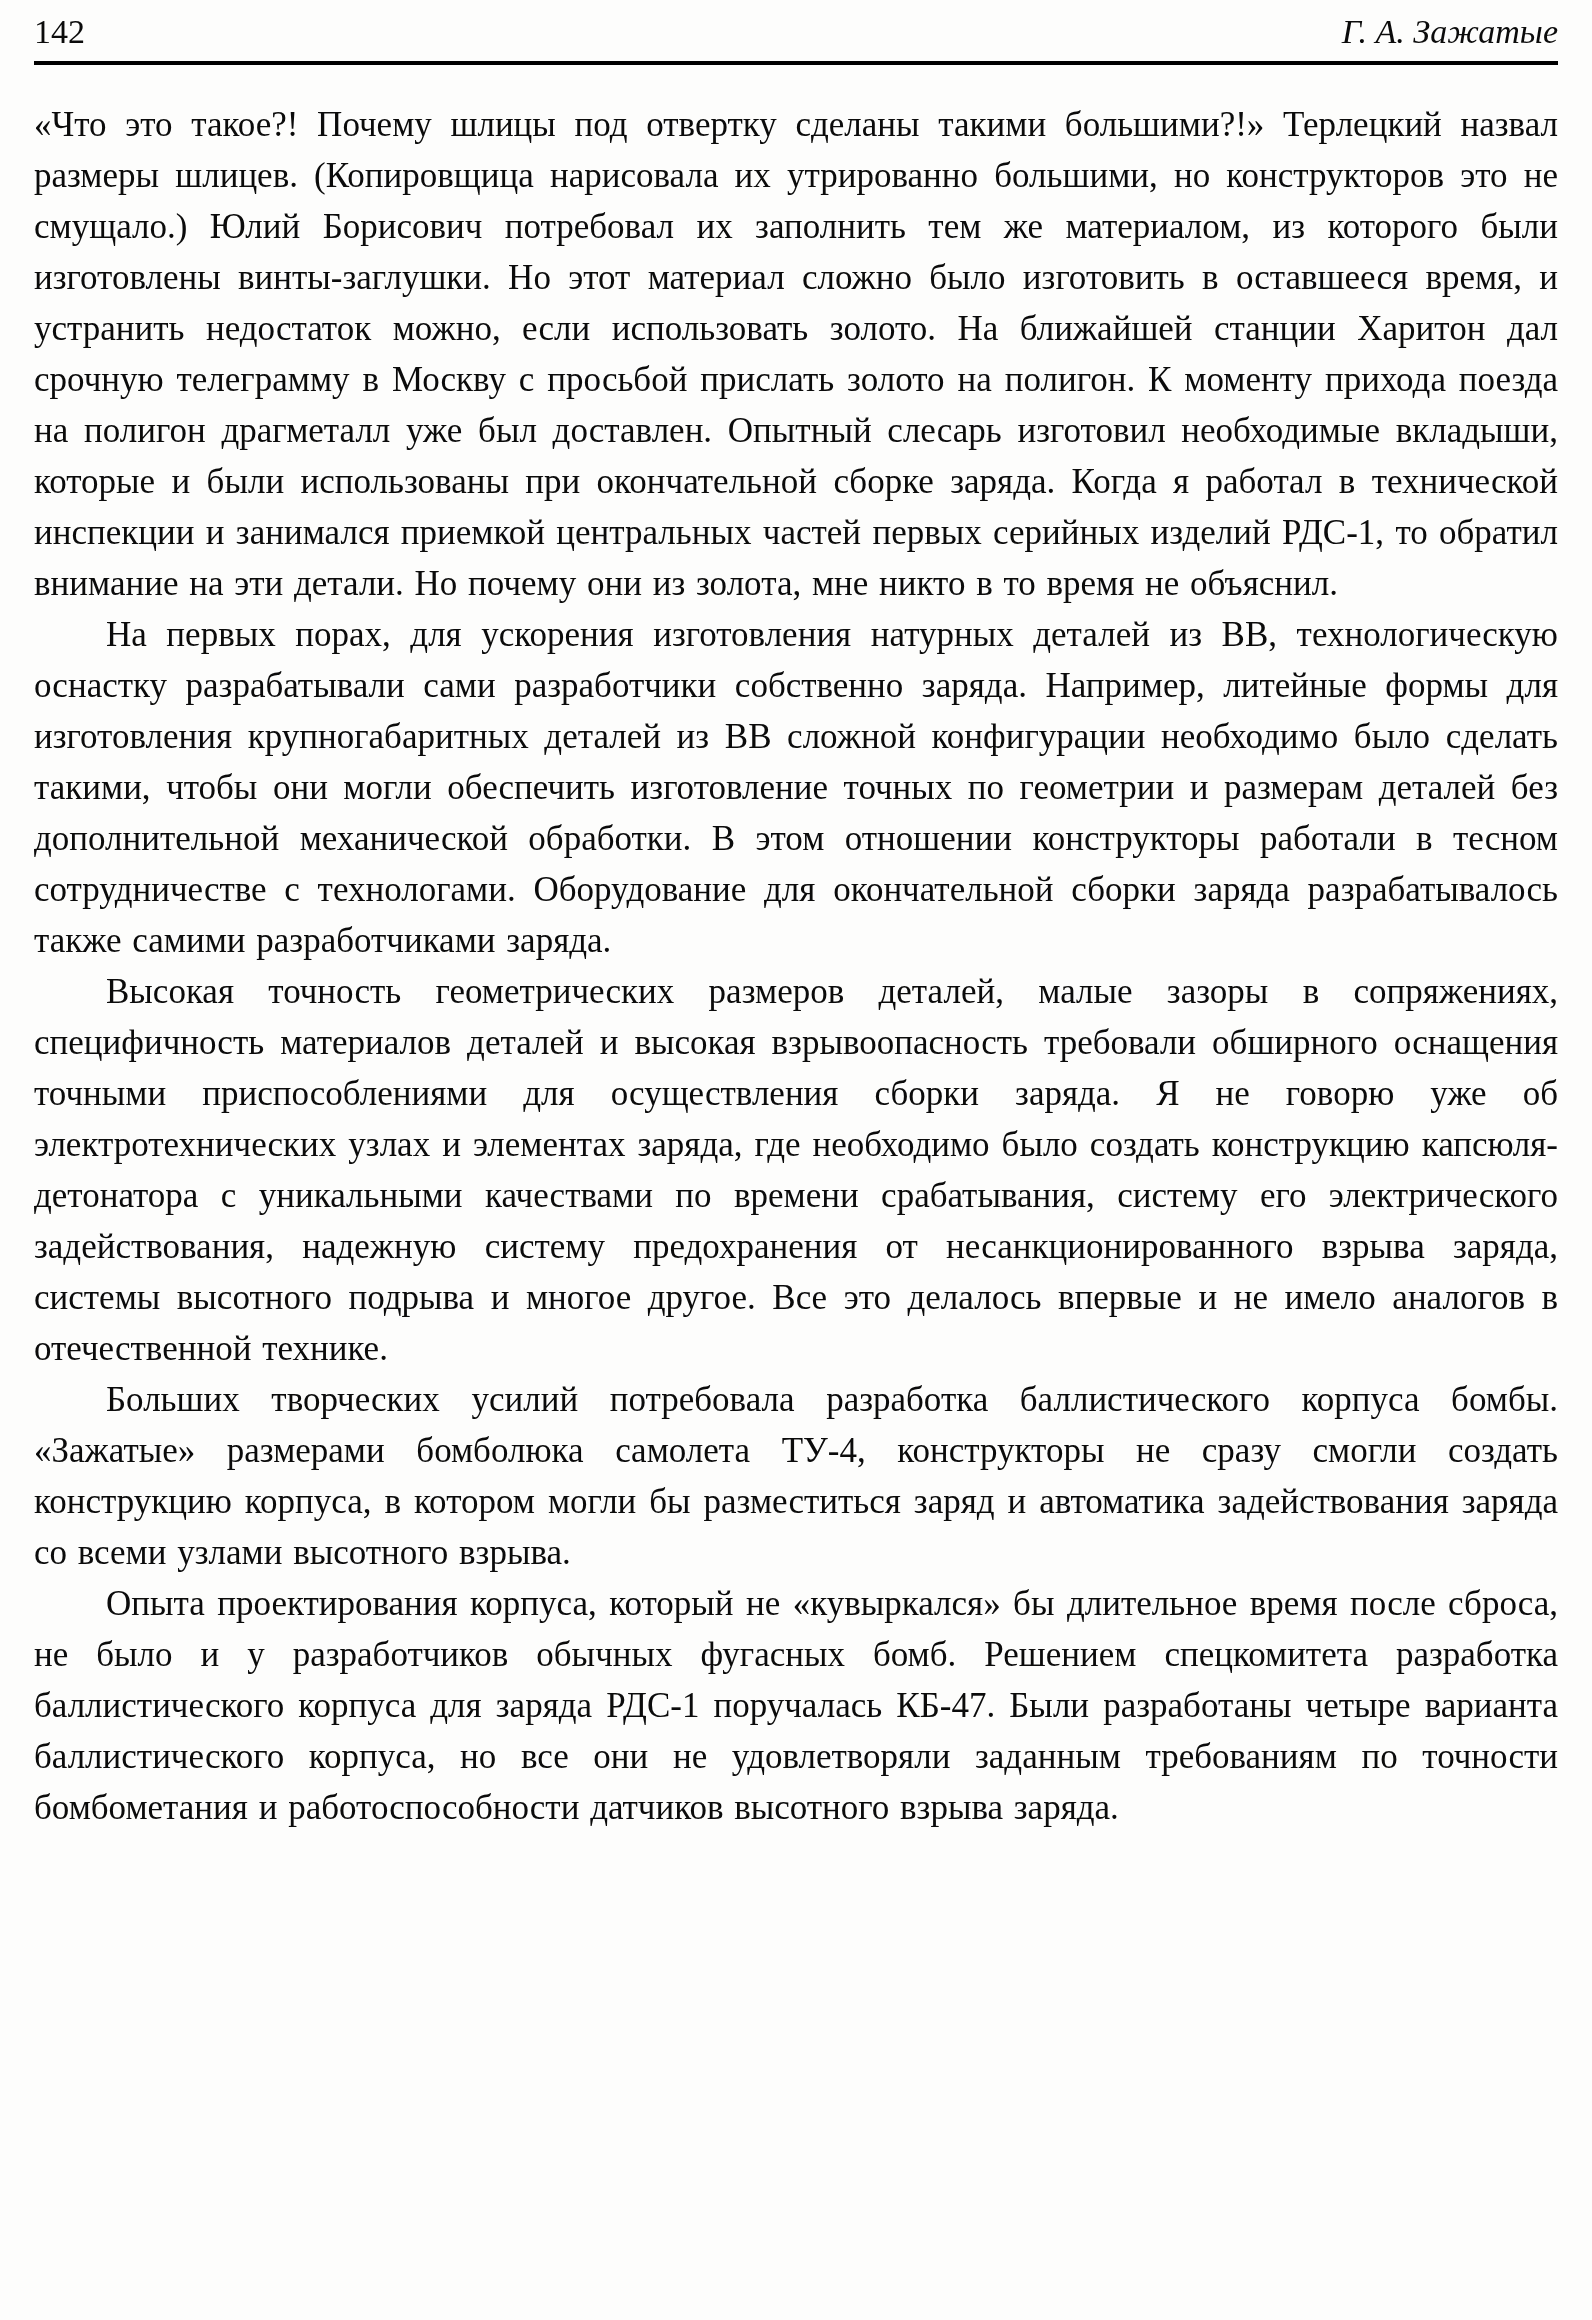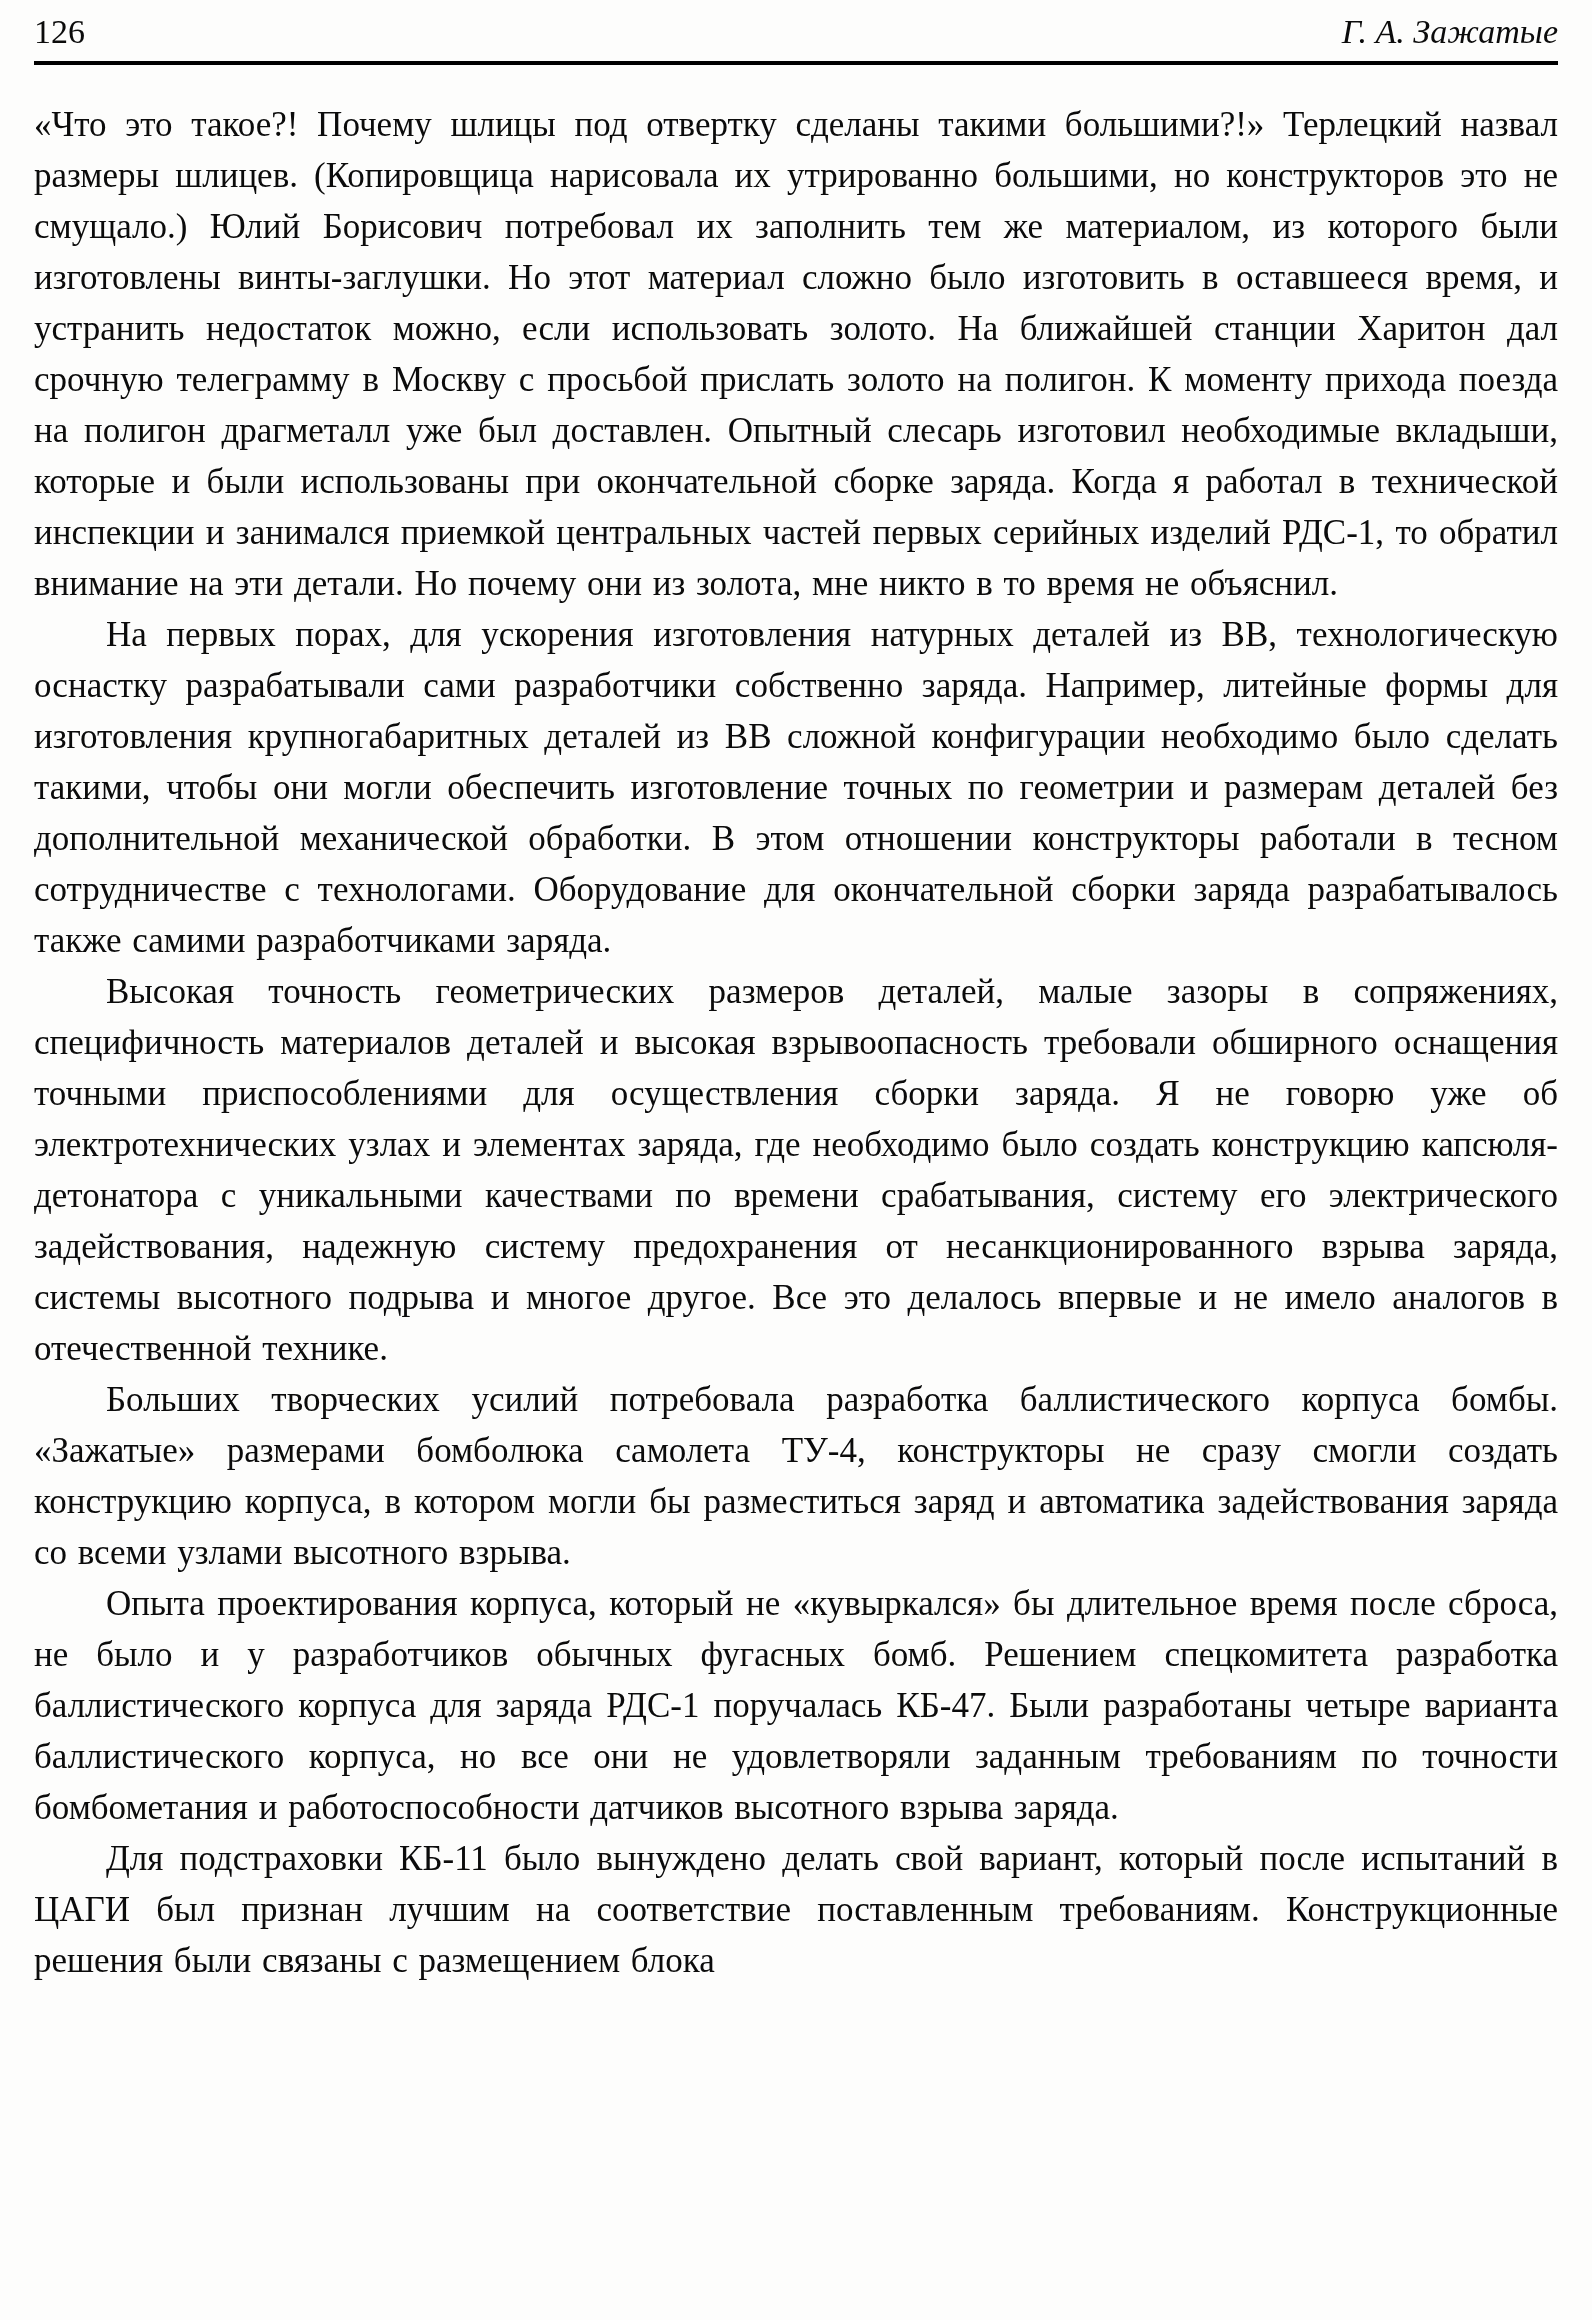--- a/index.html
+++ b/index.html
@@ -55,29 +55,28 @@
     text-indent: 0;
     margin-top: 8px;
   }
 </style>
 </head>
 <body>
 
 <div class="page">
 
   <div class="page-header">
-    <span class="page-number">126</span>
+    <span class="page-number">142</span>
     <span class="running-author">Г. А. Зажатые</span>
   </div>
 
   <hr class="header-rule">
 
   <div class="body-text">
     <p class="no-indent">«Что это такое?! Почему шлицы под отвертку сделаны такими большими?!» Терлецкий назвал размеры шлицев. (Копировщица нарисовала их утрированно большими, но конструкторов это не смущало.) Юлий Борисович потребовал их заполнить тем же материалом, из которого были изготовлены винты-заглушки. Но этот материал сложно было изготовить в оставшееся время, и устранить недостаток можно, если использовать золото. На ближайшей станции Харитон дал срочную телеграмму в Москву с просьбой прислать золото на полигон. К моменту прихода поезда на полигон драгметалл уже был доставлен. Опытный слесарь изготовил необходимые вкладыши, которые и были использованы при окончательной сборке заряда. Когда я работал в технической инспекции и занимался приемкой центральных частей первых серийных изделий РДС-1, то обратил внимание на эти детали. Но почему они из золота, мне никто в то время не объяснил.</p>
     <p>На первых порах, для ускорения изготовления натурных деталей из ВВ, технологическую оснастку разрабатывали сами разработчики собственно заряда. Например, литейные формы для изготовления крупногабаритных деталей из ВВ сложной конфигурации необходимо было сделать такими, чтобы они могли обеспечить изготовление точных по геометрии и размерам деталей без дополнительной механической обработки. В этом отношении конструкторы работали в тесном сотрудничестве с технологами. Оборудование для окончательной сборки заряда разрабатывалось также самими разработчиками заряда.</p>
     <p>Высокая точность геометрических размеров деталей, малые зазоры в сопряжениях, специфичность материалов деталей и высокая взрывоопасность требовали обширного оснащения точными приспособлениями для осуществления сборки заряда. Я не говорю уже об электротехнических узлах и элементах заряда, где необходимо было создать конструкцию капсюля-детонатора с уникальными качествами по времени срабатывания, систему его электрического задействования, надежную систему предохранения от несанкционированного взрыва заряда, системы высотного подрыва и многое другое. Все это делалось впервые и не имело аналогов в отечественной технике.</p>
     <p>Больших творческих усилий потребовала разработка баллистического корпуса бомбы. «Зажатые» размерами бомболюка самолета ТУ-4, конструкторы не сразу смогли создать конструкцию корпуса, в котором могли бы разместиться заряд и автоматика задействования заряда со всеми узлами высотного взрыва.</p>
     <p>Опыта проектирования корпуса, который не «кувыркался» бы длительное время после сброса, не было и у разработчиков обычных фугасных бомб. Решением спецкомитета разработка баллистического корпуса для заряда РДС-1 поручалась КБ-47. Были разработаны четыре варианта баллистического корпуса, но все они не удовлетворяли заданным требованиям по точности бомбометания и работоспособности датчиков высотного взрыва заряда.</p>
-    <p>Для подстраховки КБ-11 было вынуждено делать свой вариант, который после испытаний в ЦАГИ был признан лучшим на соответствие поставленным требованиям. Конструкционные решения были связаны с размещением блока</p>
   </div>
 
 </div>
 
 
 </body></html>

